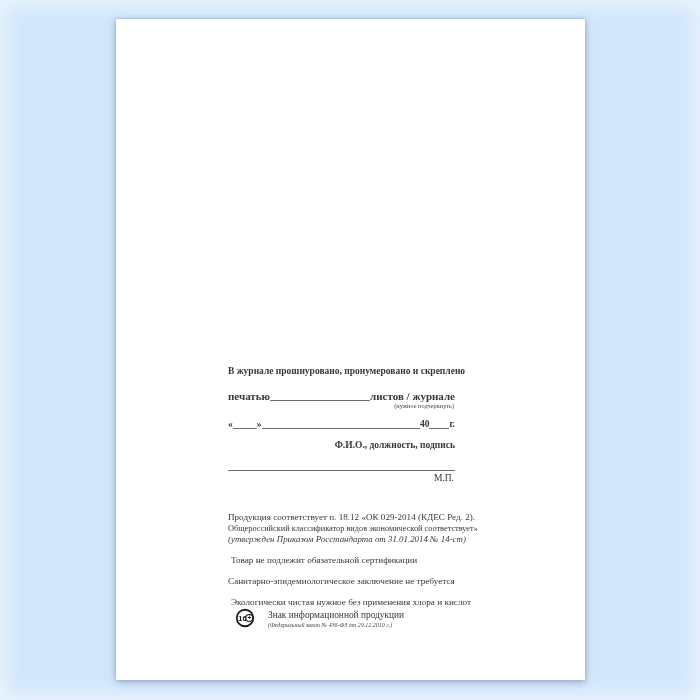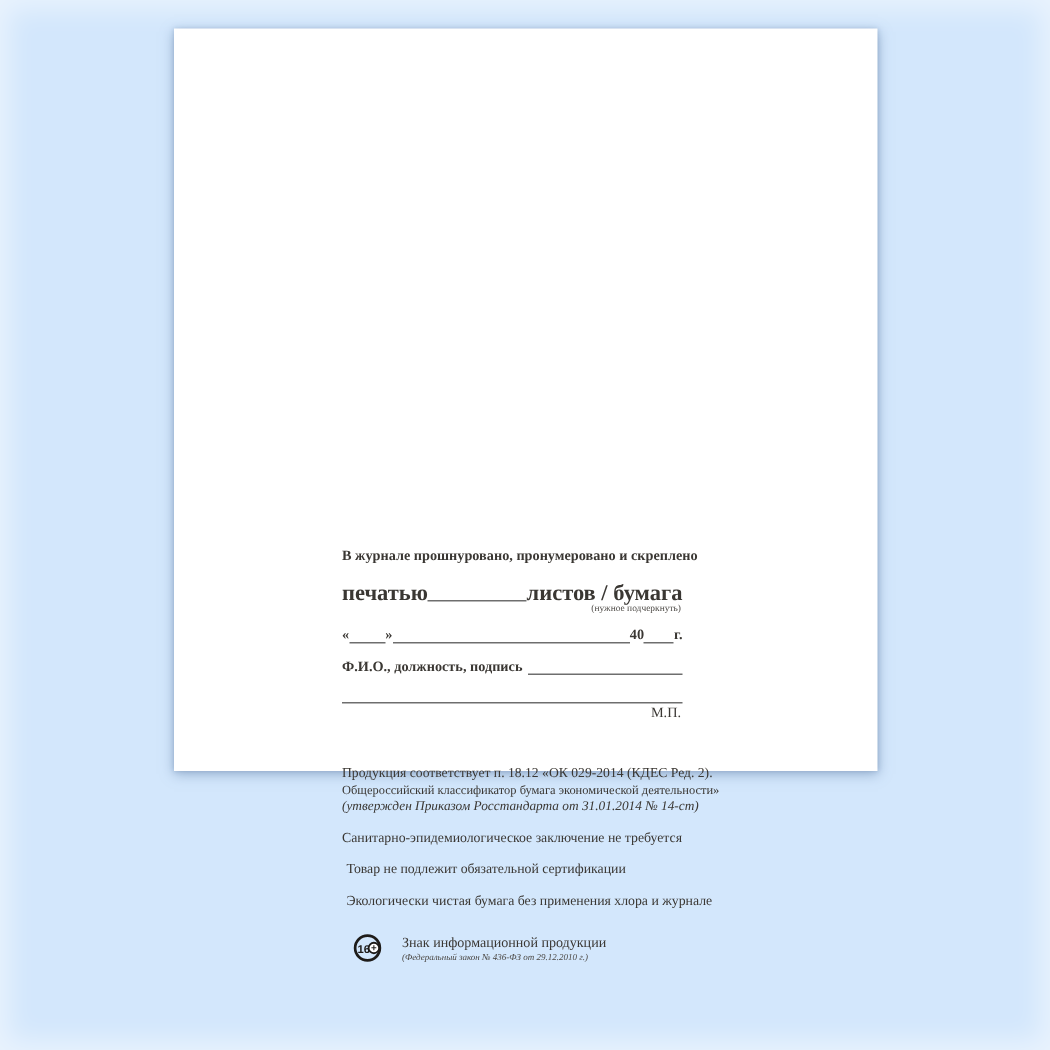--- a/index.html
+++ b/index.html
@@ -6,49 +6,49 @@
   body {
     width:700px; height:700px; position:relative; overflow:hidden;
     background:#d3e7fc;
     font-family:"Liberation Serif", serif;
   }
   .vignette {
     position:absolute; inset:0; pointer-events:none;
     box-shadow: inset 0 0 18px 6px rgba(255,255,255,.5);
   }
   .page {
-    position:absolute; left:116px; top:19px; width:469px; height:495px;
+    position:absolute; left:116px; top:19px; width:469px; height:661px;
     background:#ffffff;
     box-shadow: 0 2px 8px rgba(98,128,168,.55), 0 0 3px rgba(98,128,168,.35);
   }
   .content {
     position:absolute; left:112px; top:346px; width:227px;
     color:#3a3733;
   }
   .row { display:flex; align-items:flex-end; }
   .fill { border-bottom:1px solid #6e6e6e; height:8px; margin-bottom:1px; }
   .grow { flex:1; }
 
   .binding-line { font-size:9.5px; line-height:12px; font-weight:bold; white-space:nowrap; }
-  .seal-row { margin-top:13px; font-size:15px; line-height:12px; font-weight:bold; white-space:nowrap; }
+  .seal-row { margin-top:13px; font-size:11px; line-height:12px; font-weight:bold; white-space:nowrap; }
   .hint { font-size:6.3px; line-height:8px; text-align:right; color:#4a4743; padding-right:1px; }
   .date-row { margin-top:8px; font-size:9.5px; line-height:12px; font-weight:bold; white-space:nowrap; }
-  .fio-row { margin-top:9px; font-size:9.5px; line-height:12px; font-weight:bold; white-space:nowrap; }
+  .fio-row { margin-top:9px; font-size:9.5px; line-height:12px; font-weight:bold; white-space:nowrap;flex-direction:column; }
   .solo-line { margin-top:1px; height:16px; border-bottom:1px solid #6e6e6e; }
   .stamp { margin-top:1px; font-size:9.5px; line-height:12px; text-align:right; padding-right:1px; }
 
   .compliance { margin-top:28px; }
   .comp1 { font-size:9.1px; line-height:11px; white-space:nowrap; }
   .comp2 { font-size:8.3px; line-height:11px; white-space:nowrap; }
   .comp3 { font-size:8.9px; line-height:11px; font-style:italic; white-space:nowrap; }
 
   .note { font-size:9.2px; line-height:12px; margin-top:9px; white-space:nowrap; }
   .note.pad { padding-left:3px; }
 
-  .age-row { margin-top:16px; display:flex; align-items:flex-start; padding-left:7px; }
+  .age-row { margin-top:0; display:flex; align-items:flex-start; padding-left:7px; }
   .age-badge { width:20px; height:20px; flex:0 0 auto; }
   .age-badge text { font-family:"Liberation Sans", sans-serif; font-weight:bold; fill:#1e1c1a; }
   .age-text { margin-left:13px; padding-top:2px; }
   .info-title { font-size:9.4px; line-height:11px; white-space:nowrap;font-family:Liberation Serif, serif; }
   .info-law { font-size:6px; line-height:8px; font-style:italic; color:#4a4743; white-space:nowrap; }
 
   .gap2 { width:4px; }
 </style>
 </head>
 <body>
@@ -56,21 +56,21 @@
 <div class="vignette"></div>
 
 <div class="page">
   <div class="content">
 
     <div class="binding-line">В журнале прошнуровано, пронумеровано и скреплено</div>
 
     <div class="row seal-row">
       <span>печатью</span>
       <span class="fill grow"></span>
-      <span>листов / бумага</span>
+      <span>листов / журнале</span>
     </div>
     <div class="hint">(нужное подчеркнуть)</div>
 
     <div class="row date-row">
       <span>«</span>
       <span class="fill" style="width:24px"></span>
       <span>»</span>
       <span class="fill grow"></span>
       <span>40</span>
       <span class="fill" style="width:20px"></span>
@@ -82,27 +82,27 @@
       <span class="gap2"></span>
       <span class="fill grow"></span>
     </div>
 
     <div class="solo-line"></div>
 
     <div class="stamp">М.П.</div>
 
     <div class="compliance">
       <div class="comp1">Продукция соответствует п. 18.12 «ОК 029-2014 (КДЕС Ред. 2).</div>
-      <div class="comp2">Общероссийский классификатор бумага экономической деятельности»</div>
+      <div class="comp2">Общероссийский классификатор видов экономической соответствует»</div>
       <div class="comp3">(утвержден Приказом Росстандарта от 31.01.2014 № 14-ст)</div>
     </div>
 
+    <div class="note pad">Товар не подлежит обязательной сертификации</div>
     <div class="note">Санитарно-эпидемиологическое заключение не требуется</div>
-    <div class="note pad">Товар не подлежит обязательной сертификации</div>
-    <div class="note pad">Экологически чистая бумага без применения хлора и журнале</div>
+    <div class="note pad">Экологически чистая нужное без применения хлора и кислот</div>
 
     <div class="age-row">
       <svg class="age-badge" viewBox="0 0 40 40">
         <circle cx="20" cy="20" r="16.5" fill="none" stroke="#1e1c1a" stroke-width="3.6"></circle>
         <text x="15" y="26" font-size="15" text-anchor="middle">16</text>
         <circle cx="28.5" cy="20" r="7" fill="#ffffff" stroke="#1e1c1a" stroke-width="2.4"></circle>
         <text x="28.6" y="24.6" font-size="13" text-anchor="middle">+</text>
       </svg>
       <div class="age-text">
         <div class="info-title">Знак информационной продукции</div>

